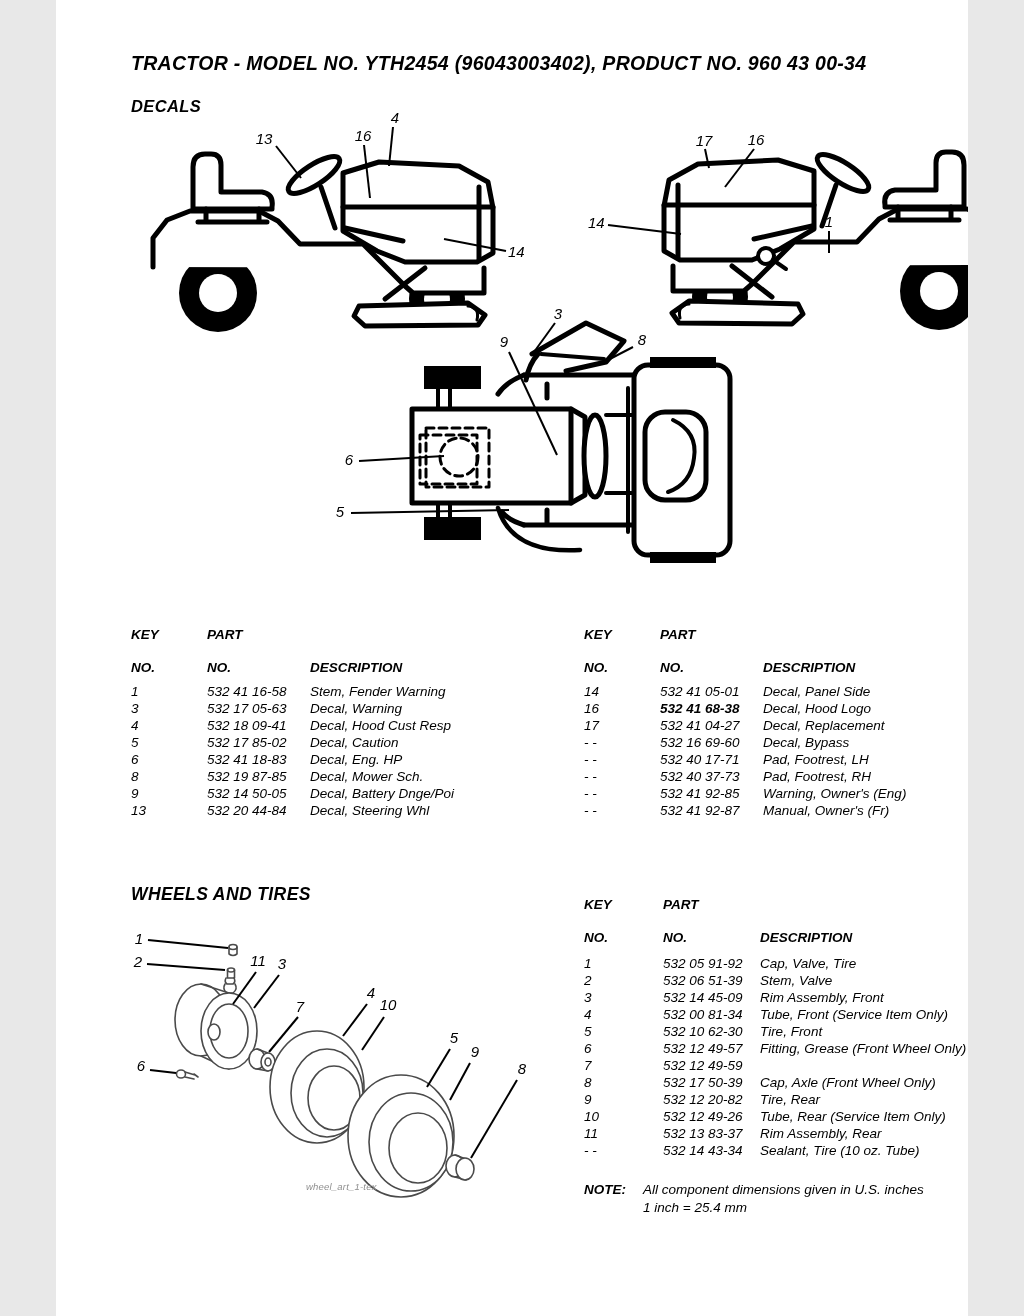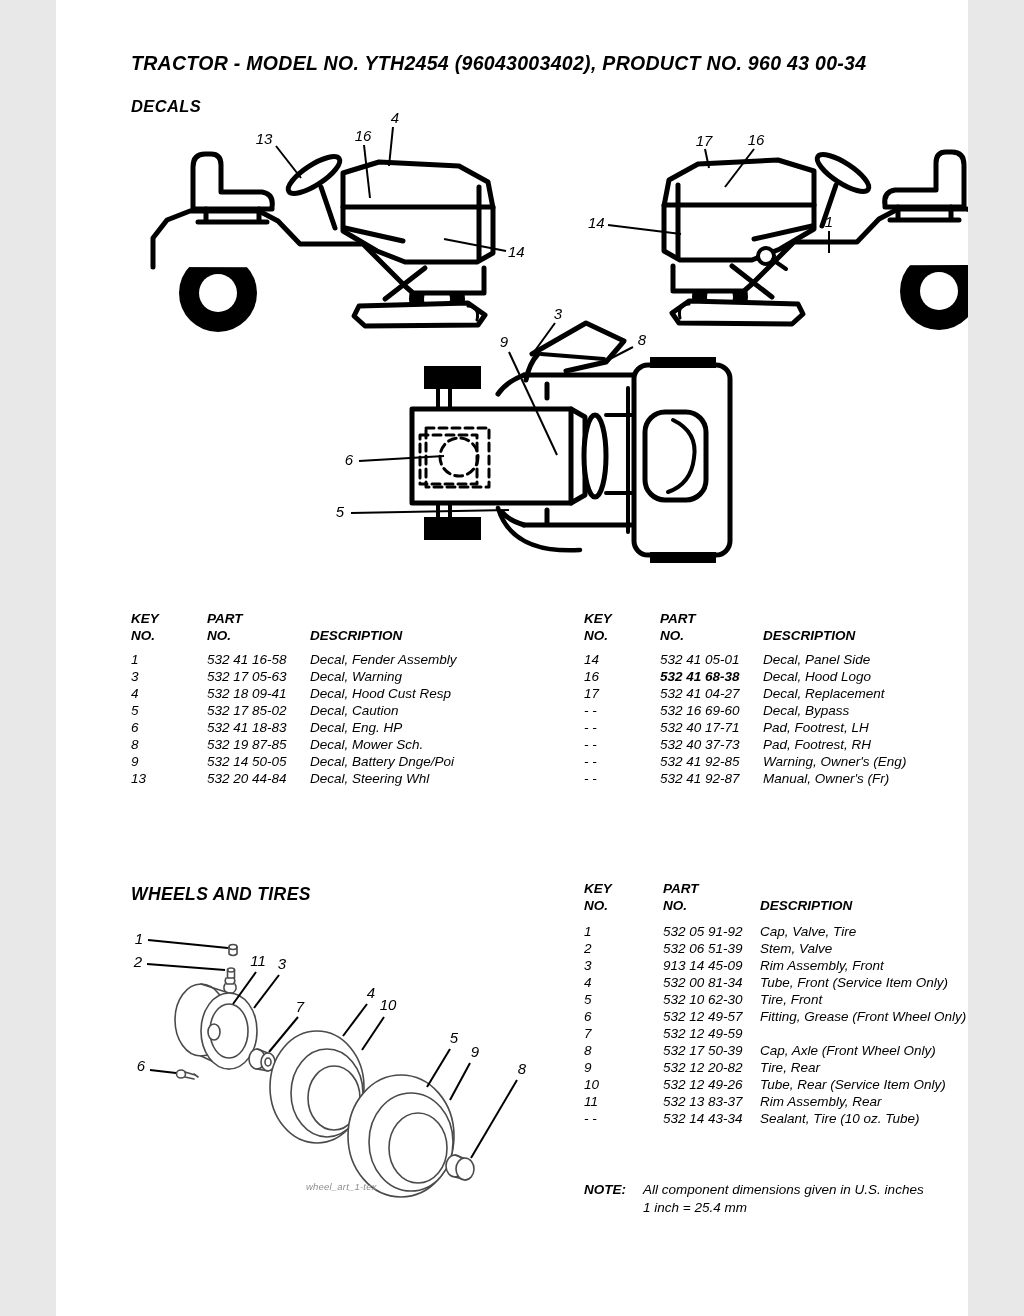--- a/index.html
+++ b/index.html
@@ -23,21 +23,21 @@
   .svg-tractor-left{left:90px;top:110px;}
   .svg-tractor-right{left:530px;top:108px;}
   .svg-topview{left:270px;top:292px;}
   .svg-wheelart{left:65px;top:920px;}
   svg text{font-family:"Liberation Sans",sans-serif;font-size:15px;fill:#000;stroke:none;}
   .callout line{stroke:#000;stroke-width:2;}
   .thin-art{stroke:#4a4a4a;stroke-width:1.6;fill:#fff;}
   .caption{font-size:9.5px;fill:#8f8f8f;letter-spacing:.2px;}
   .tbl{position:absolute;font-size:13.5px;line-height:17px;}
   .tbl .row{display:flex;white-space:nowrap;}
-  .tbl .hrow{font-weight:bold;}
+  .tbl .hrow{font-weight:bold;margin-top:16px;}
   .tbl .rows{margin-top:7px;}
   .c-key{width:47px;flex:none;}
   .c-part{width:103px;flex:none;padding-left:29px;}
   .c-desc{flex:1;}
   .tbl-wheels .c-key{width:50px;}
   .tbl-wheels .c-part{width:97px;}
   .tbl-wheels .rows{margin-top:9px;}
   .tbl-decals-left{left:75px;top:610px;width:445px;}
   .tbl-decals-right{left:528px;top:610px;width:460px;}
   .tbl-wheels{left:528px;top:880px;width:470px;}
@@ -159,21 +159,21 @@
     <div class="row hrow">
       <span class="c-key">NO.</span>
       <span class="c-part">NO.</span>
       <span class="c-desc">DESCRIPTION</span>
     </div>
     <div class="rows">
 
         <div class="row">
           <span class="c-key">1</span>
           <span class="c-part">532 41 16-58</span>
-          <span class="c-desc">Decal, Fender Assembly</span>
+          <span class="c-desc">Stem, Fender Warning</span>
         </div>
 
         <div class="row">
           <span class="c-key">3</span>
           <span class="c-part">532 17 05-63</span>
           <span class="c-desc">Decal, Warning</span>
         </div>
 
         <div class="row">
           <span class="c-key">4</span>
@@ -354,21 +354,21 @@
         </div>
 
         <div class="row">
           <span class="c-key">2</span>
           <span class="c-part">532 06 51-39</span>
           <span class="c-desc">Stem, Valve</span>
         </div>
 
         <div class="row">
           <span class="c-key">3</span>
-          <span class="c-part">913 14 45-09</span>
+          <span class="c-part">532 14 45-09</span>
           <span class="c-desc">Rim Assembly, Front</span>
         </div>
 
         <div class="row">
           <span class="c-key">4</span>
           <span class="c-part">532 00 81-34</span>
           <span class="c-desc">Tube, Front (Service Item Only)</span>
         </div>
 
         <div class="row">

